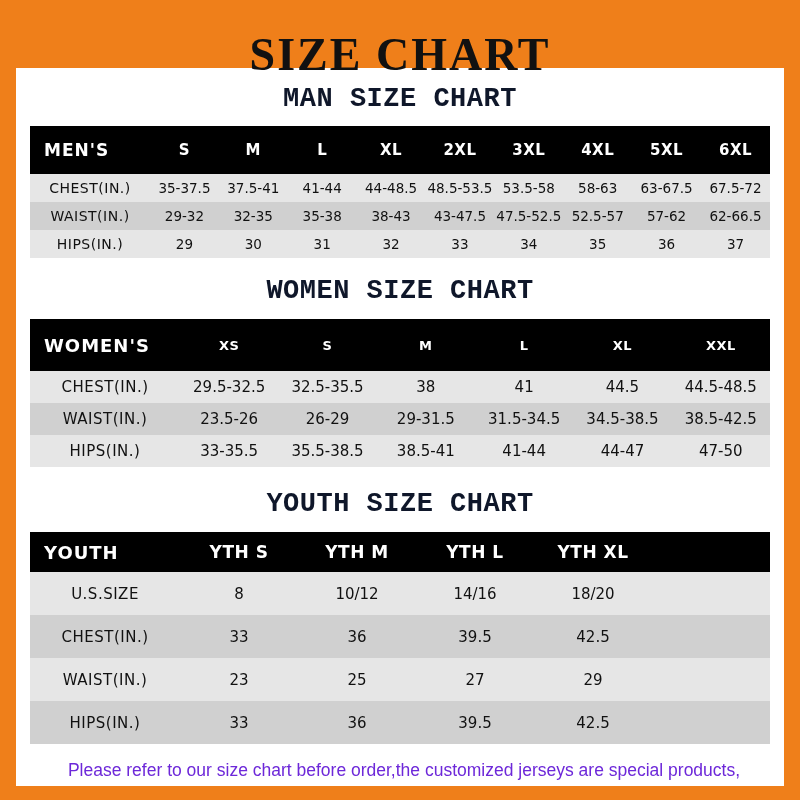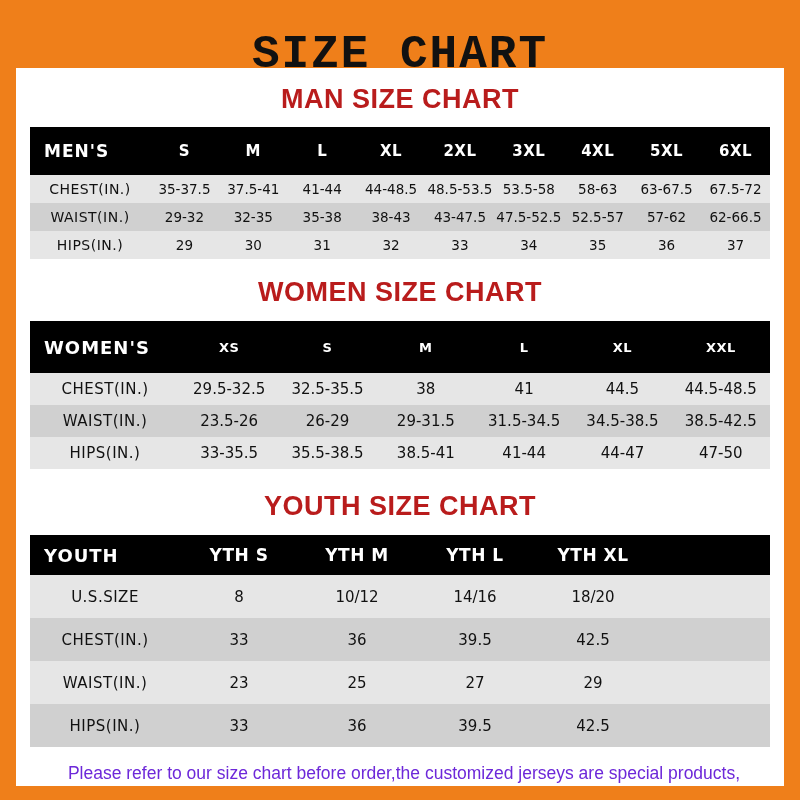--- a/index.html
+++ b/index.html
@@ -24,37 +24,37 @@
   }
   .header-band {
     background: #ef7f1a;
     height: 68px;
     display: flex;
     align-items: center;
     justify-content: center;
     margin: 0 -16px;
   }
   .header-title {
-    font-family: Liberation Mono, monospace;
+    font-family: Liberation Serif, serif;
     font-weight: bold;
     font-size: 46px;
     letter-spacing: 2px;
     color: #111111;
     line-height: 1;
     margin-top: 42px;
   }
   .content {
     padding: 0 12px;
   }
   .section-title {
     text-align: center;
-    font-family: Liberation Sans, sans-serif;
+    font-family: Liberation Mono, monospace;
     font-weight: bold;
     font-size: 27px;
-    color: #b91c1c;
+    color: #0f172a;
     letter-spacing: 0.5px;
   }
   .s1 { margin-top: 16px; margin-bottom: 12px; }
   .s2 { margin-top: 18px; margin-bottom: 13px; }
   .s3 { margin-top: 22px; margin-bottom: 13px; }
 
   table.size-table {
     width: 740px;
     margin: 0 auto;
     border-collapse: collapse;

